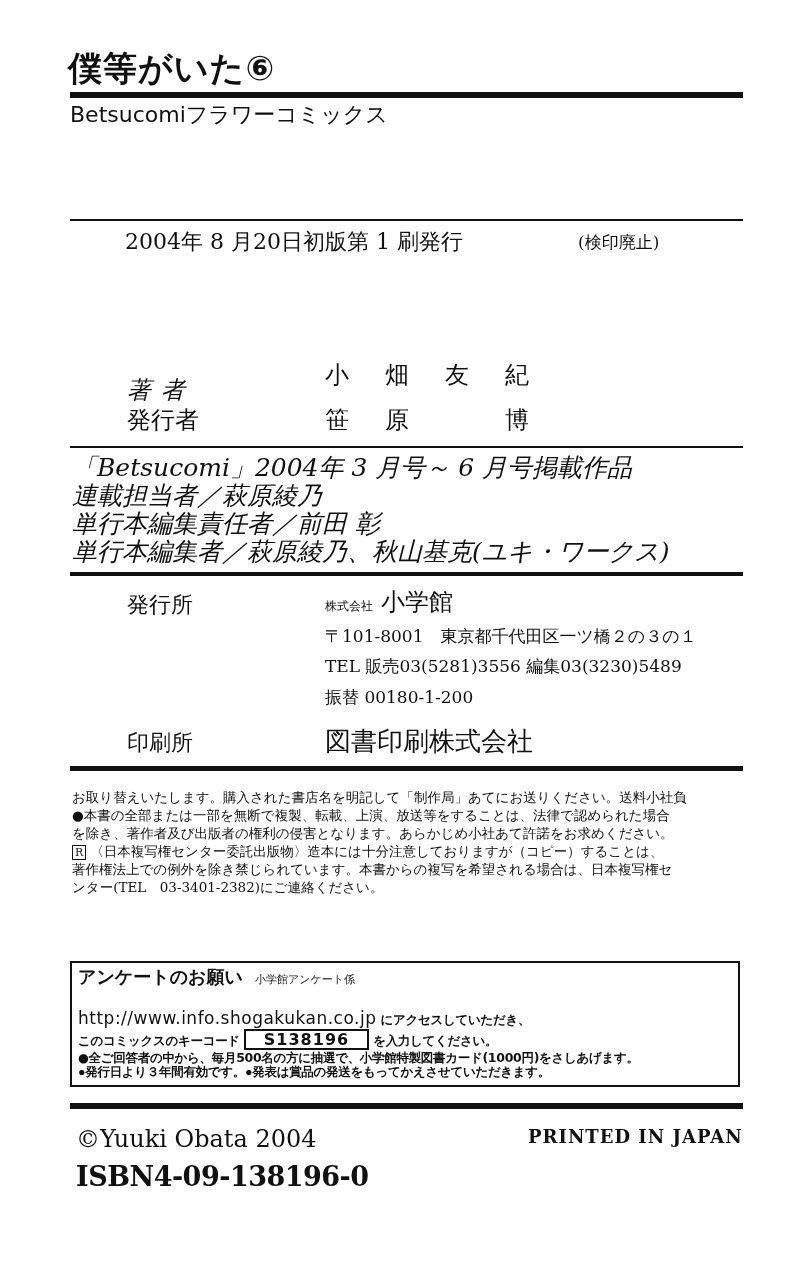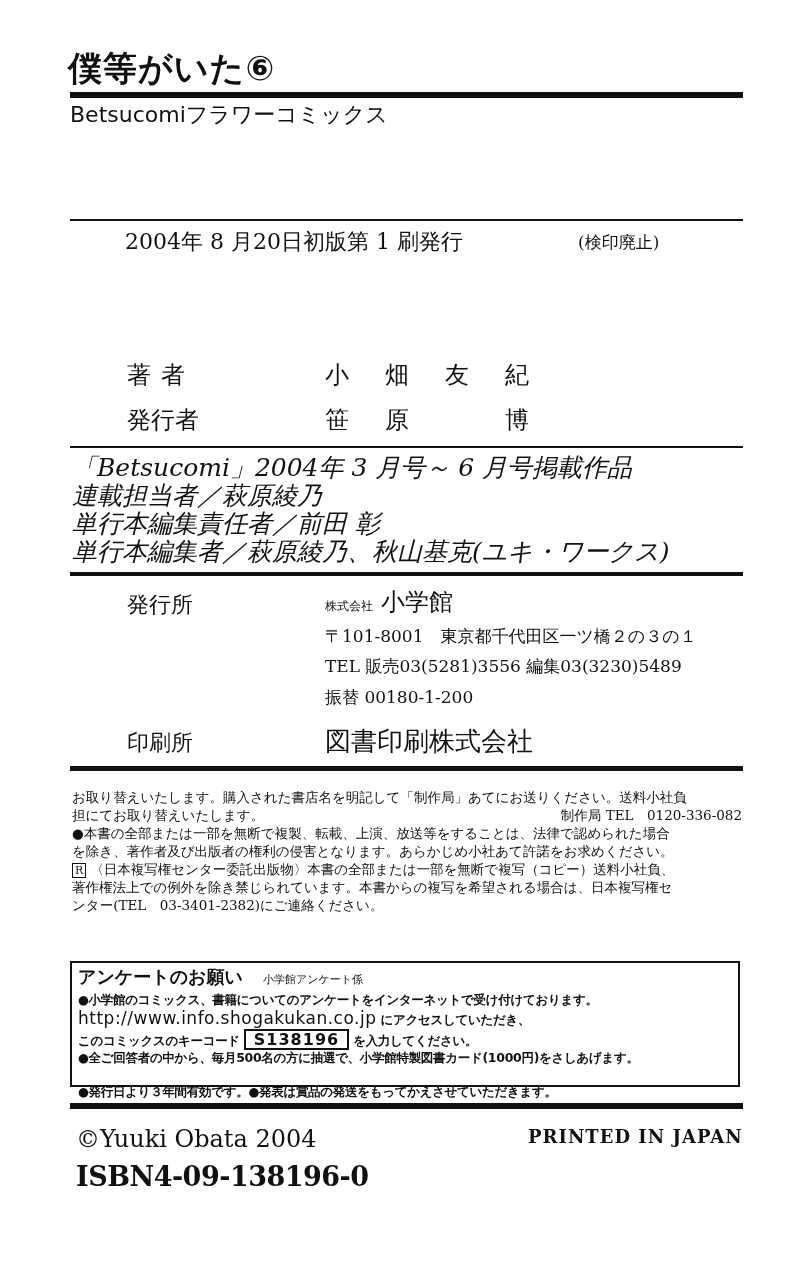--- a/index.html
+++ b/index.html
@@ -30,42 +30,42 @@
   .pub-big { font-size: 24px; }
   .printer-val { left: 325px; font-size: 26px; line-height: 34px; }
   .notice { left: 72px; width: 670px; font-size: 13.5px; line-height: 18px; }
   .r-box { display: inline-block; border: 1px solid #111; font-size: 11px; line-height: 13px; padding: 0 2px; margin-right: 4px; }
   .survey-box {
     left: 70px; top: 961px; width: 670px; height: 126px;
     border: 2px solid #111; box-sizing: border-box;
     font-family: "DejaVu Sans", sans-serif;
   }
   .survey-head { position: absolute; left: 6px; top: 2px; font-size: 18px; font-weight: bold; line-height: 24px; }
-  .survey-head small { font-size: 11px; font-weight: normal; margin-left: 20px; font-family: Liberation Mono, monospace; }
+  .survey-head small { font-size: 11px; font-weight: normal; margin-left: 12px; font-family: Liberation Mono, monospace; }
   .survey-line { position: absolute; left: 6px; font-size: 12.5px; line-height: 18px; font-weight: bold; letter-spacing: -0.3px; }
   .url { font-size: 17px; font-weight: normal; letter-spacing: 0.5px; }
-  .key-code { display: inline-block; border: 2px solid #111; padding: 0 8px; font-size: 16px; line-height: 17px; margin: 0 4px; letter-spacing: 1px; }
+  .key-code { display: inline-block; border: 2px solid #111; padding: 0 18px; font-size: 16px; line-height: 17px; margin: 0 4px; letter-spacing: 1px; }
   .copyright { left: 76px; top: 1124px; font-size: 24px; line-height: 30px; }
   .printed { left: 528px; top: 1127px; font-size: 18px; font-weight: bold; letter-spacing: 1px; line-height: 20px; }
   .isbn { left: 76px; top: 1160px; font-size: 27px; font-weight: bold; line-height: 34px; letter-spacing: -0.5px; }
 </style>
 </head>
 <body>
 
 <div>
 
   <div class="abs title">僕等がいた⑥</div>
   <div class="rule" style="top:92px;height:6px;"></div>
   <div class="abs label-line">Betsucomiフラワーコミックス</div>
 
   <div class="rule" style="top:219px;height:2px;"></div>
   <div class="abs date">2004年 8 月20日初版第 1 刷発行</div>
   <div class="abs stamp">(検印廃止)</div>
 
-  <div class="abs credit-key" style="top:359px;">著者</div>
+  <div class="abs credit-key" style="top:374px;font-style:italic;">著者</div>
   <div class="abs credit-val" style="top:359px;">
     <span>小</span><span>畑</span><span>友</span><span>紀</span>
   </div>
   <div class="abs credit-key" style="top:404px;letter-spacing:0;">発行者</div>
   <div class="abs credit-val" style="top:404px;">
     <span>笹</span><span>原</span><span></span><span>博</span>
   </div>
 
   <div class="rule" style="top:446px;height:2px;"></div>
   <div class="abs info-line" style="top:454px;">「Betsucomi」2004年 3 月号～ 6 月号掲載作品</div>
@@ -83,44 +83,39 @@
   <div class="abs pub-val" style="top:652px;">TEL 販売03(5281)3556 編集03(3230)5489</div>
   <div class="abs pub-val" style="top:683px;">振替 00180-1-200</div>
 
   <div class="abs pub-key" style="top:728px;">印刷所</div>
   <div class="abs printer-val" style="top:724px;">図書印刷株式会社</div>
 
   <div class="rule" style="top:766px;height:5px;"></div>
 
   <div class="abs notice" style="top:788px;">
     <div>お取り替えいたします。購入された書店名を明記して「制作局」あてにお送りください。送料小社負</div>
-    <div style="position:relative;">
-      <span>担にてお取り替えいたします。</span>
-      <span style="position:absolute;right:0;">制作局 TEL　0120-336-082</span>
-    </div>
     <div>●本書の全部または一部を無断で複製、転載、上演、放送等をすることは、法律で認められた場合</div>
     <div>を除き、著作者及び出版者の権利の侵害となります。あらかじめ小社あて許諾をお求めください。</div>
-    <div><span class="r-box">R</span><span>〈日本複写権センター委託出版物〉本書の全部または一部を無断で複写（コピー）送料小社負、</span></div>
+    <div><span class="r-box">R</span><span>〈日本複写権センター委託出版物〉造本には十分注意しておりますが（コピー）することは、</span></div>
     <div>著作権法上での例外を除き禁じられています。本書からの複写を希望される場合は、日本複写権セ</div>
     <div>ンター(TEL　03-3401-2382)にご連絡ください。</div>
   </div>
 
   <div class="abs survey-box">
     <div class="survey-head">
       <span>アンケートのお願い</span><small>小学館アンケート係</small>
     </div>
-    <div class="survey-line" style="top:28px;">●小学館のコミックス、書籍についてのアンケートをインターネットで受け付けております。</div>
     <div class="survey-line" style="top:46px;">
       <span class="url">http://www.info.shogakukan.co.jp</span><span> にアクセスしていただき、</span>
     </div>
     <div class="survey-line" style="top:66px;">
       <span>このコミックスのキーコード</span><span class="key-code">S138196</span><span>を入力してください。</span>
     </div>
     <div class="survey-line" style="top:86px;">●全ご回答者の中から、毎月500名の方に抽選で、小学館特製図書カード(1000円)をさしあげます。</div>
-    <div class="survey-line" style="top:120px;">●発行日より３年間有効です。●発表は賞品の発送をもってかえさせていただきます。</div>
+    <div class="survey-line" style="top:100px;font-family:Liberation Serif, serif;">●発行日より３年間有効です。●発表は賞品の発送をもってかえさせていただきます。</div>
   </div>
 
   <div class="rule" style="top:1103px;height:6px;"></div>
 
   <div class="abs copyright">©Yuuki Obata 2004</div>
   <div class="abs printed">PRINTED IN JAPAN</div>
   <div class="abs isbn">ISBN4-09-138196-0</div>
 
 </div>
 

